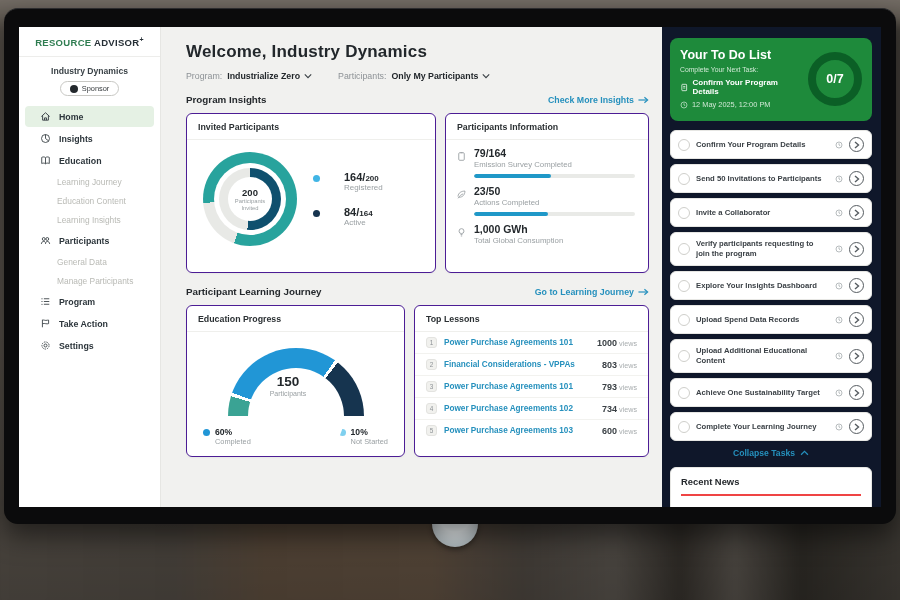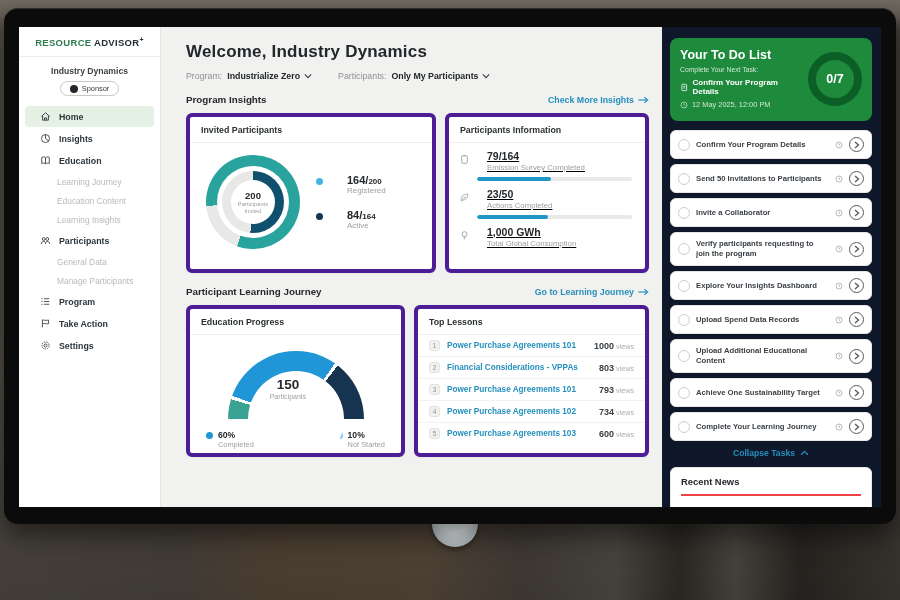--- a/index.html
+++ b/index.html
@@ -41,21 +41,21 @@
   h1 { font-size:17px; font-weight:700; color:#22272b; letter-spacing:.2px; }
   .filters { display:flex; gap:26px; margin-top:9px; align-items:flex-end; }
   .filter { display:flex; align-items:center; gap:5px; font-size:8.8px; }
   .f-label { color:#8d9296; }
   .f-value { font-weight:700; color:#22272b; display:flex; align-items:center; gap:4px; cursor:pointer; }
   .sec-row { display:flex; justify-content:space-between; align-items:center; margin-top:13px; }
   .sec-title { font-size:9.8px; font-weight:700; color:#25292d; }
   .link { font-size:8.8px; font-weight:700; color:#2590bd; display:flex; align-items:center; gap:4px; cursor:pointer; }
 
   .cards { display:flex; gap:9px; margin-top:8px; }
-  .card { background:#fff; border:4px solid #4c1d95; border-radius:6px; box-shadow:0 1px 2px rgba(0,0,0,.04); overflow:hidden; }
+  .card { background:#fff; border:1px solid #4c1d95; border-radius:6px; box-shadow:0 1px 2px rgba(0,0,0,.04); overflow:hidden; }
   .card-title { font-size:8.8px; font-weight:700; color:#2b3033; padding:8px 11px 7px; border-bottom:1px solid #efefec; }
 
   
   .card-invited { width:250px; height:160px; }
   .inv-body { display:flex; align-items:center; padding:12px 10px 0 16px; gap:16px; }
   .donut { position:relative; width:94px; height:94px; }
   .d-ring1 { position:absolute; inset:0; border-radius:50%;
     background:conic-gradient(from 0deg, #28a39d 0deg 200deg, #e8e9e6 200deg 265deg, #28a39d 265deg 360deg); }
   .d-hole1 { position:absolute; inset:11px; border-radius:50%; background:#fff; }
   .d-ring2 { position:absolute; inset:16px; border-radius:50%;
@@ -67,21 +67,21 @@
   .leg-item { display:flex; gap:24px; }
   .leg-dot { width:7px; height:7px; border-radius:50%; margin-top:4px; flex:none; }
   .leg-dot.registered { background:#41b5e5; } .leg-dot.active { background:#16344f; }
   .leg-val { font-size:11px; font-weight:700; color:#23282c; }
   .leg-val small { font-size:8px; }
   .leg-lab { font-size:8px; color:#9aa0a3; }
 
   
   .card-pinfo { flex:1; height:160px; }
   .pi-body { padding:7px 13px 0 10px; }
-  .pi-row { display:flex; gap:17px; align-items:flex-start; margin-bottom:2px;text-decoration:underline; }
+  .pi-row { display:flex; gap:7px; align-items:flex-start; margin-bottom:2px; }
   .pi-icon { color:#9aa0a3; margin-top:4px; flex:none; }
   .pi-val { font-size:10.5px; font-weight:700; color:#23282c; }
   .pi-lab { font-size:7.8px; color:#9aa0a3; margin-top:1px; }
   .pi-bar { height:4px; border-radius:2px; background:#e9eae7; margin:5px 0 7px 18px; overflow:hidden; }
   .pi-fill { height:100%; border-radius:2px; background:#1f98c8; }
 
   
   .card-edu { width:219px; height:152px; }
   .gauge-wrap { position:relative; width:136px; height:68px; margin:16px auto 0; }
   .gauge { position:absolute; inset:0; height:136px; border-radius:50%;

